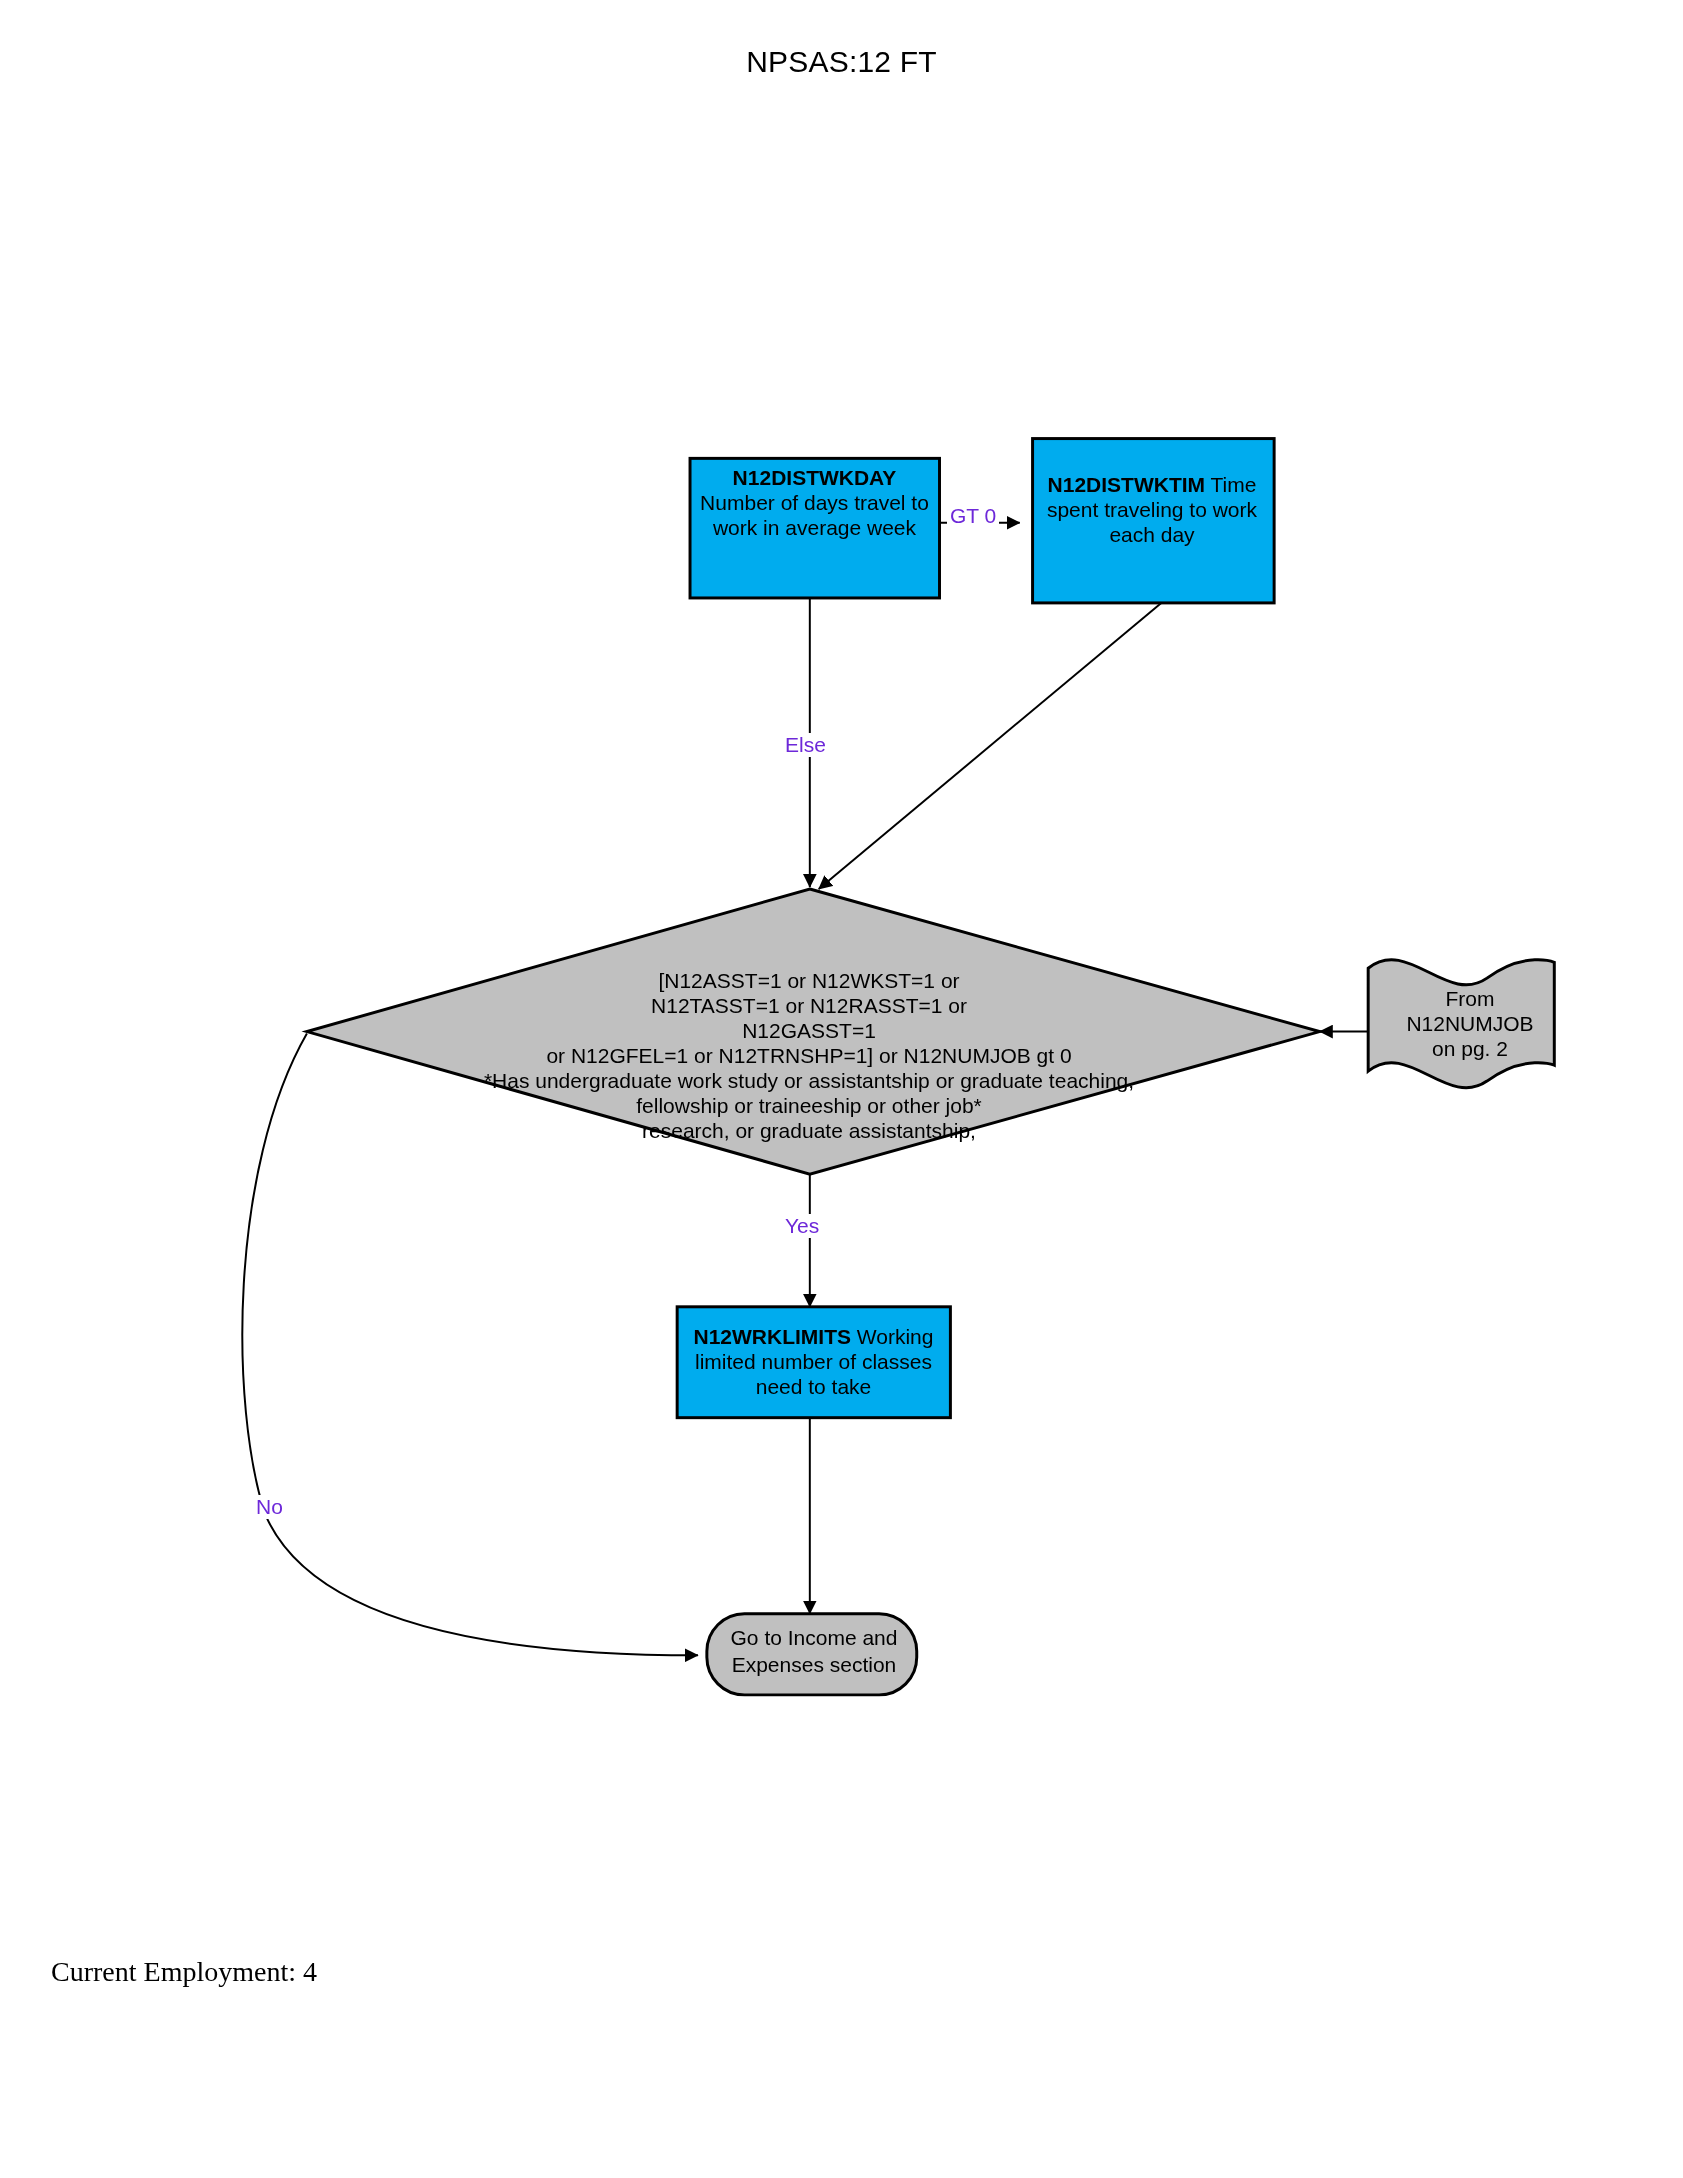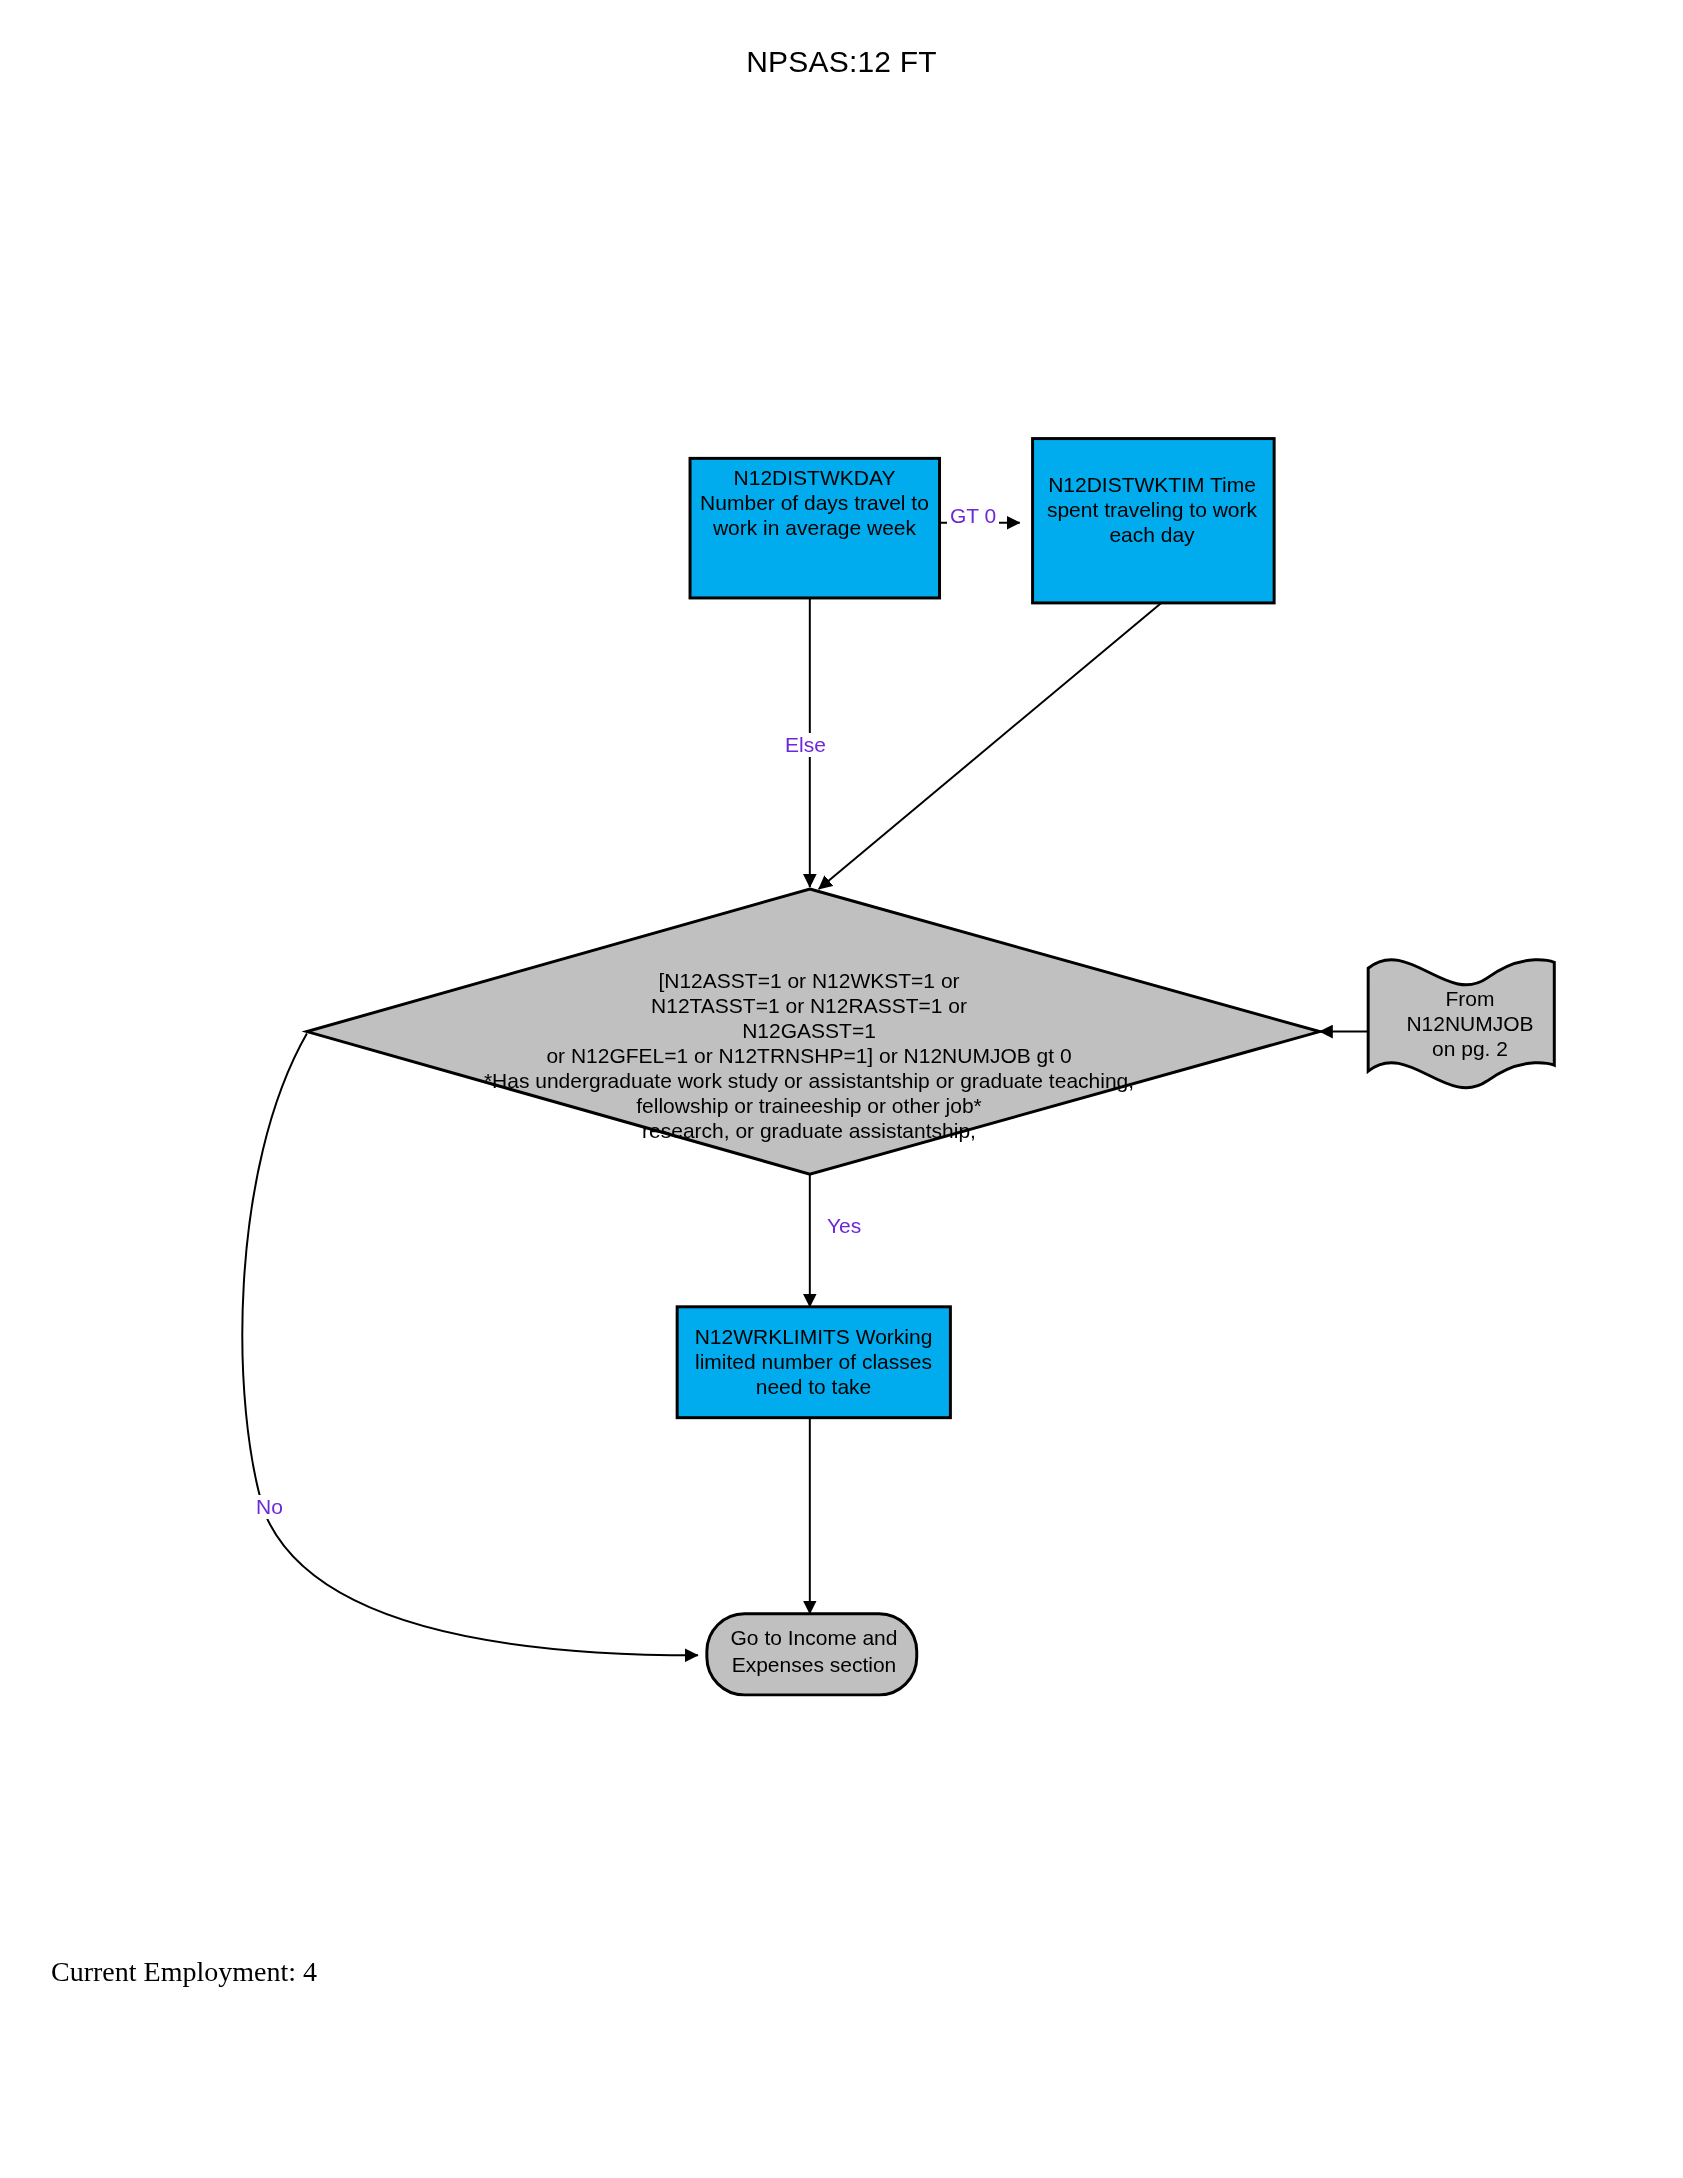--- a/index.html
+++ b/index.html
@@ -42,39 +42,39 @@
     font-family: Liberation Serif, serif;
   }
   .node-text {
     position: absolute;
     text-align: center;
     font-size: 21px;
     line-height: 25px;
     color: #000000;
     pointer-events: none;
   }
-  .node-text b { font-weight: normal; }
+  .node-text b { font-weight: bold; }
   .edge-label {
     position: absolute;
     font-size: 21px;
     line-height: 24px;
     color: #6d28d9;
     background: #ffffff;
     padding: 0 3px;
     white-space: nowrap;
   }
   
   #box-distwkday-text { left: 690px; top: 465px; width: 249px; }
   #box-distwktim-text { left: 1033px; top: 472px; width: 238px; }
   #box-wrklimits-text { left: 677px; top: 1324px; width: 273px; }
   #diamond-text      { left: 455px;  top: 968px;  width: 708px; }
   #flag-text         { left: 1386px; top: 986px;  width: 168px; }
   #terminal-text     { left: 715px;  top: 1624px; width: 198px; line-height: 27px; }
   .lbl-else { left: 782px; top: 733px; }
-  .lbl-yes  { left: 782px; top: 1214px; margin-left: 42px; }
+  .lbl-yes  { left: 782px; top: 1214px; }
   .lbl-no   { left: 253px; top: 1495px; }
   .lbl-gt0  { left: 947px; top: 504px; }
 </style>
 </head>
 <body>
 
 <div id="page">
 
   <div class="doc-title">NPSAS:12 FT</div>
 

